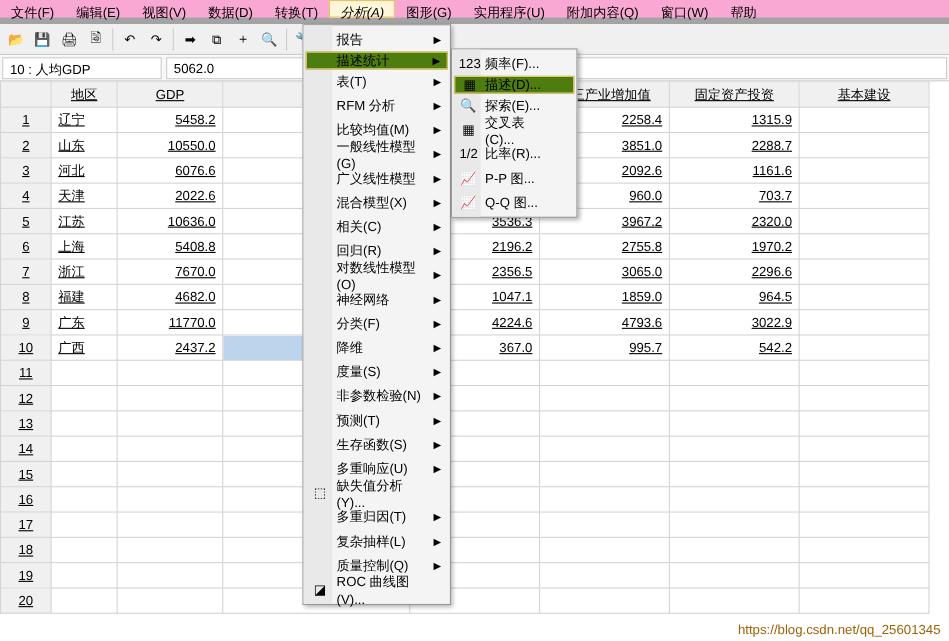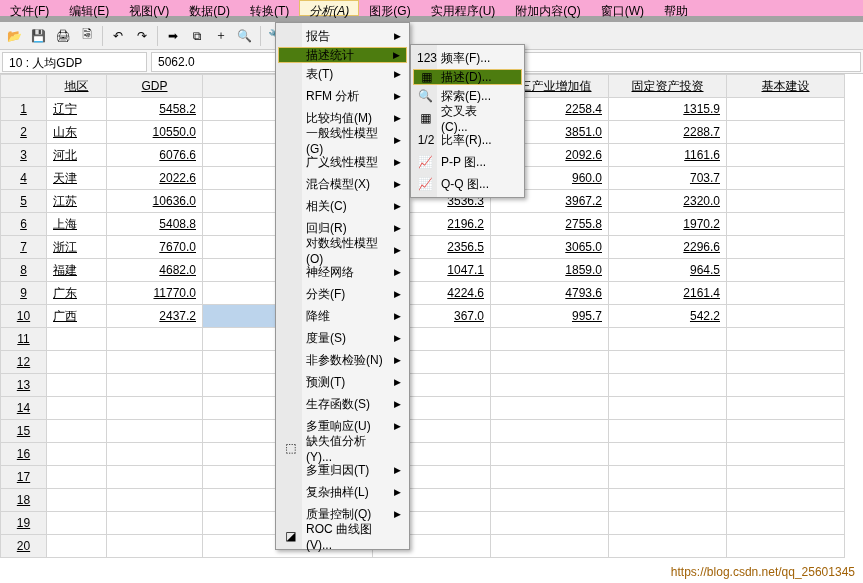--- a/index.html
+++ b/index.html
@@ -181,21 +181,21 @@
           <td>964.5</td>
           <td></td>
         </tr>
         <tr>
           <th class="row">9</th>
           <td class="region">广东</td>
           <td>11770.0</td>
           <td>00000000</td>
           <td>4224.6</td>
           <td>4793.6</td>
-          <td>2161.4</td>
+          <td>3022.9</td>
           <td></td>
         </tr>
         <tr>
           <th class="row">10</th>
           <td class="region">广西</td>
           <td>2437.2</td>
           <td class="selected">00000000</td>
           <td>367.0</td>
           <td>995.7</td>
           <td>542.2</td>

